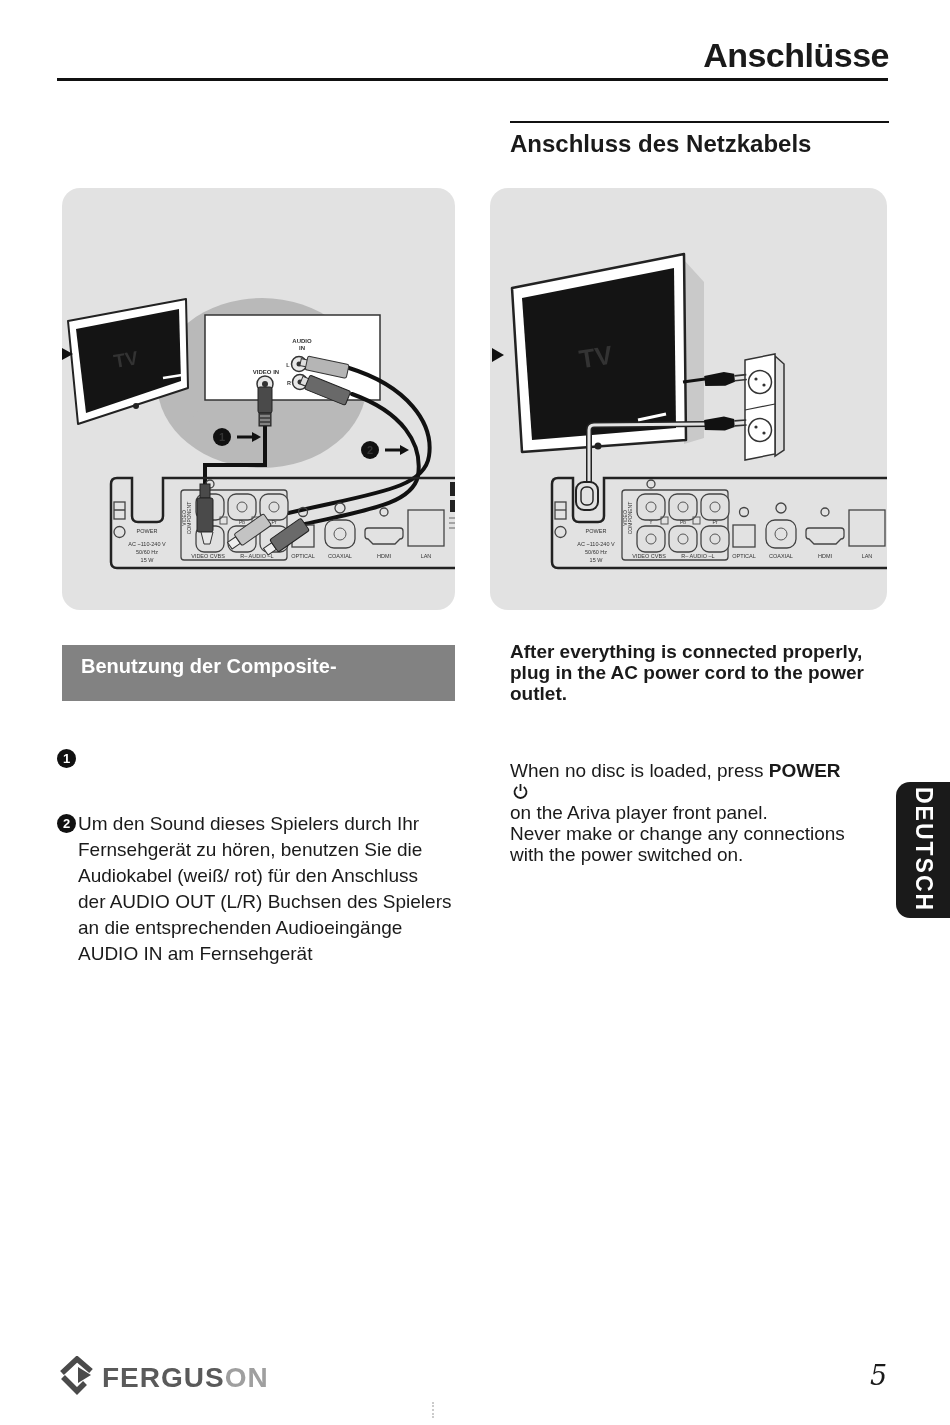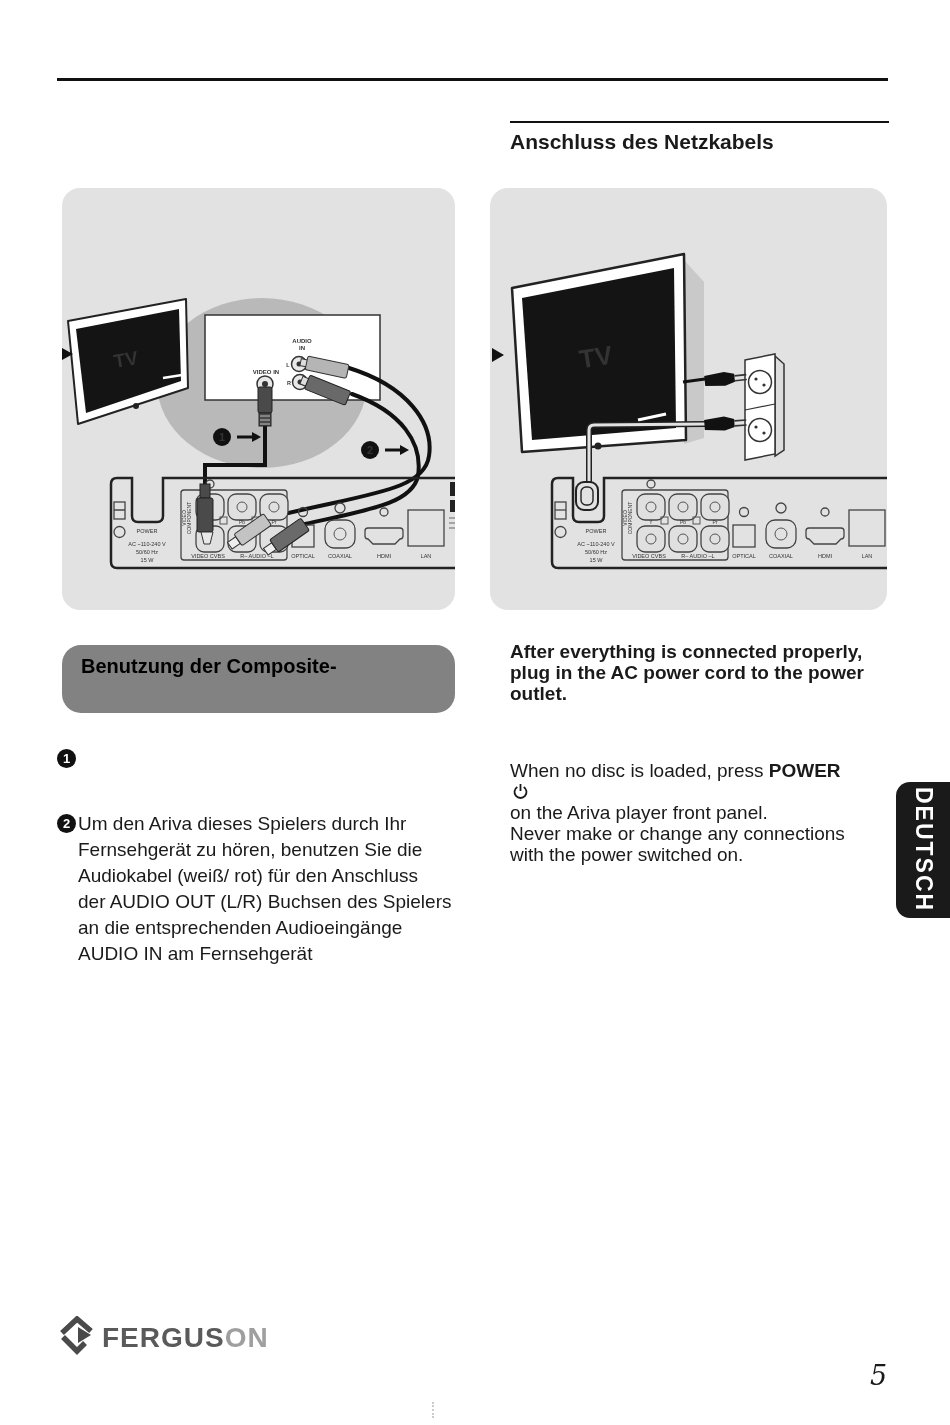--- a/index.html
+++ b/index.html
@@ -3,59 +3,60 @@
 <meta charset="utf-8">
 <style>
   html,body{margin:0;padding:0;background:#fff;}
   #page{position:relative;width:950px;height:1425px;background:#ffffff;overflow:hidden;
         font-family:"Liberation Sans",sans-serif;color:#1a1a1a;}
   .abs{position:absolute;}
   
   #main-title{top:36px;right:61px;font-size:34px;font-weight:bold;letter-spacing:-0.5px;}
   #rule-main{left:57px;width:831px;top:78px;height:3px;background:#111;}
   #rule-section{left:510px;width:379px;top:121px;height:2px;background:#111;}
-  #section-heading{left:510px;top:130px;font-size:21px;font-weight:bold;}
+  #section-heading{left:510px;top:130px;font-size:24px;font-weight:bold;}
   
   .panel{top:188px;height:422px;background:#e2e2e2;border-radius:18px;overflow:hidden;}
   #panel-left{left:62px;width:393px;}
   #panel-right{left:490px;width:397px;}
   svg text{font-family:"Liberation Sans",sans-serif;fill:#333;}
   
-  #gray-box{left:62px;top:645px;width:393px;height:68px;background:#828282;
-            box-sizing:border-box;padding:8px 0 0 19px;color:#000000;font-size:20px;
-            font-weight:bold;line-height:26px;border-radius:19px;}
+  #gray-box{left:62px;top:645px;width:393px;height:56px;background:#828282;
+            box-sizing:border-box;padding:8px 0 0 19px;color:#ffffff;font-size:20px;
+            font-weight:bold;line-height:26px;}
   
   #german-list{left:57px;top:746px;width:400px;}
   .list-item{display:flex;align-items:flex-start;}
   .list-item + .list-item{margin-top:43px;}
   .badge{flex:0 0 19px;width:19px;height:19px;margin-top:3px;margin-right:2px;border-radius:50%;
          background:#111;color:#fff;font-size:13px;font-weight:bold;line-height:19px;text-align:center;}
   .item-text{font-size:19px;line-height:26px;white-space:pre-line;}
   
   #english-col{left:510px;top:641px;width:400px;font-size:19px;line-height:21px;}
   .pre-line{white-space:pre-line;}
   #press-para{margin-top:35px;}
   .power-glyph{vertical-align:-2px;margin:0 2px;}
   
   #lang-tab{right:0;top:782px;width:54px;height:136px;background:#1a1a1a;
             border-radius:14px 0 0 14px;display:flex;align-items:center;justify-content:center;}
   #lang-tab span{writing-mode:vertical-rl;color:#fff;font-size:23px;font-weight:600;letter-spacing:2px;}
   
-  #footer-logo{left:58px;top:1316px;}
+  #footer-logo{left:58px;top:1356px;}
   #page-number{left:870px;top:1360px;font-family:"DejaVu Serif","Liberation Serif",serif;
                font-style:italic;font-size:27px;}
   #crop-mark{left:432px;top:1402px;height:16px;width:0;border-left:2px dotted #aaa;opacity:.6;}
   .rear-label{font-size:5.5px;}
   .tiny-label{font-size:5px;}
 </style>
 </head>
 <body>
 
 <div id="page">
 
+  <div class="abs" id="main-title">Anschlüsse</div>
   <div class="abs" id="rule-main"></div>
 
   <div class="abs" id="rule-section"></div>
   <div class="abs" id="section-heading">Anschluss des Netzkabels</div>
 
   <div class="abs panel" id="panel-left">
     <svg width="393" height="422" viewBox="0 0 393 422">
 
       <ellipse cx="200" cy="195" rx="105" ry="85" fill="#b9b9b9"></ellipse>
       <polygon points="127,150 143,128 143,214 127,234" fill="#b9b9b9"></polygon>
@@ -280,21 +281,21 @@
   <div class="abs" id="gray-box">
     <div>Benutzung der Composite-</div>
   </div>
 
   <div class="abs" id="german-list">
     <div class="list-item">
       <span class="badge">1</span>
     </div>
     <div class="list-item">
       <span class="badge">2</span>
-      <div class="item-text">Um den Ariva dieses Spielers durch Ihr
+      <div class="item-text">Um den Sound dieses Spielers durch Ihr
 Fernsehgerät zu hören, benutzen Sie die
 Audiokabel (weiß/ rot) für den Anschluss
 der AUDIO OUT (L/R) Buchsen des Spielers
 an die entsprechenden Audioeingänge
 AUDIO IN am Fernsehgerät</div>
     </div>
   </div>
 
   <div class="abs" id="english-col">
     <div class="pre-line" style="font-weight:bold">After everything is connected properly,

